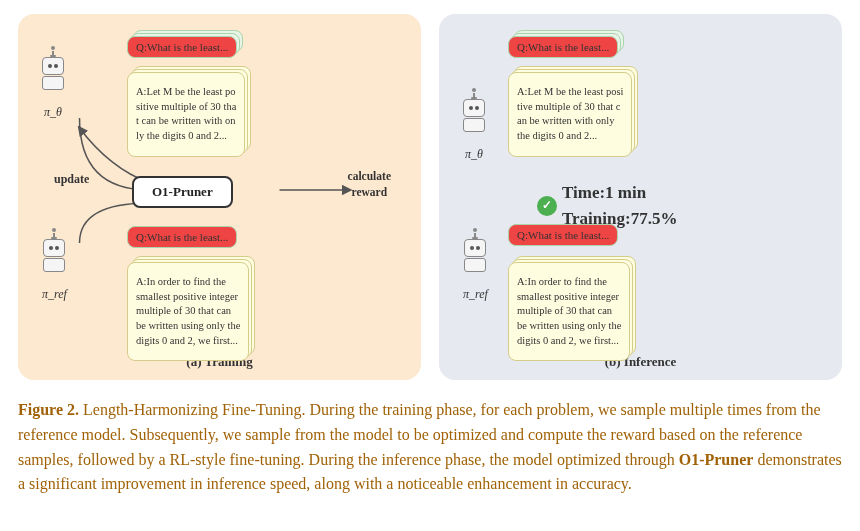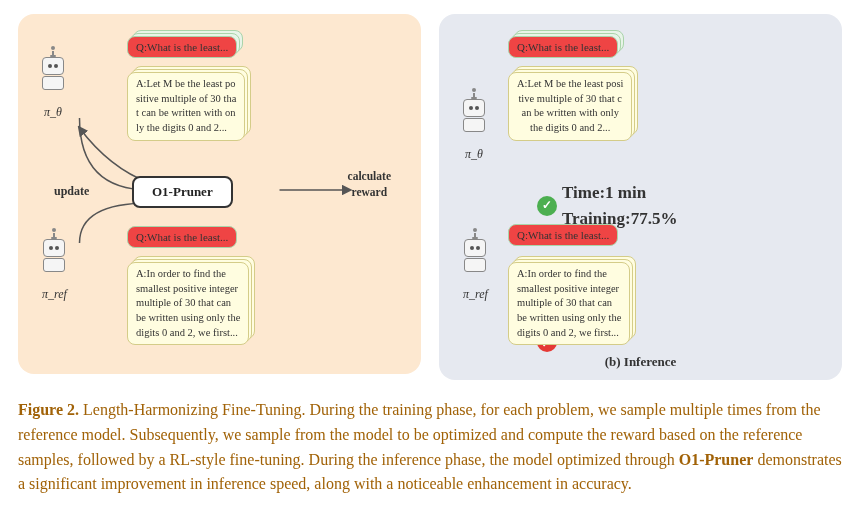--- a/index.html
+++ b/index.html
@@ -114,21 +114,21 @@
       border-radius: 8px;
       padding: 4px 8px;
       font-size: 11px;
       color: #333;
       white-space: nowrap;
     }
     .bubble-a {
       background: #fffde0;
       border: 1px solid #d4cc88;
       border-radius: 8px;
-      padding: 4px 8px;
+      padding: 12px 8px;
       font-size: 10.5px;
       color: #333;
       line-height: 1.4;
     }
 
     
     .bubble-stack {
       position: relative;
       display: inline-block;
     }
@@ -298,21 +298,21 @@
       top: 198px; left: 95px;
     }
 
     .t-a-bot {
       position: absolute;
       top: 234px; left: 95px;
     }
 
     .t-update {
       position: absolute;
-      top: 156px; left: 22px;
+      top: 144px; left: 22px;
       font-size: 12px;
       font-weight: 600;
       color: #333;
     }
 
     .t-calculate {
       position: absolute;
       top: 140px; right: 16px;
       font-size: 11.5px;
       font-weight: 600;
@@ -342,21 +342,21 @@
       flex-direction: column;
       align-items: center;
     }
 
     .i-q-top {
       position: absolute;
       top: 8px; left: 55px;
     }
     .i-a-top {
       position: absolute;
-      top: 44px; left: 55px; text-align: center;
+      top: 44px; left: 55px;
     }
 
     .i-time-good {
       position: absolute;
       top: 148px; left: 80px;
     }
 
     .i-q-bot {
       position: absolute;
       top: 196px; left: 55px;
@@ -460,20 +460,21 @@
             <div class="bubble-back1"></div>
             <div class="bubble-a bubble-front">
               A:In order to find the<br>smallest positive integer<br>multiple of 30 that can<br>be written using only the<br>digits 0 and 2, we first...
             </div>
           </div>
         </div>
 
       </div>
 
 
+      <div class="panel-label">(a) Training</div>
     </div>
 
     <div class="panel-inference">
       <div class="inference-inner">
 
         <div class="i-pi-theta">
           <div class="robot">
             <div class="robot-antenna-ball"></div>
             <div class="robot-antenna"></div>
             <div class="robot-head">

